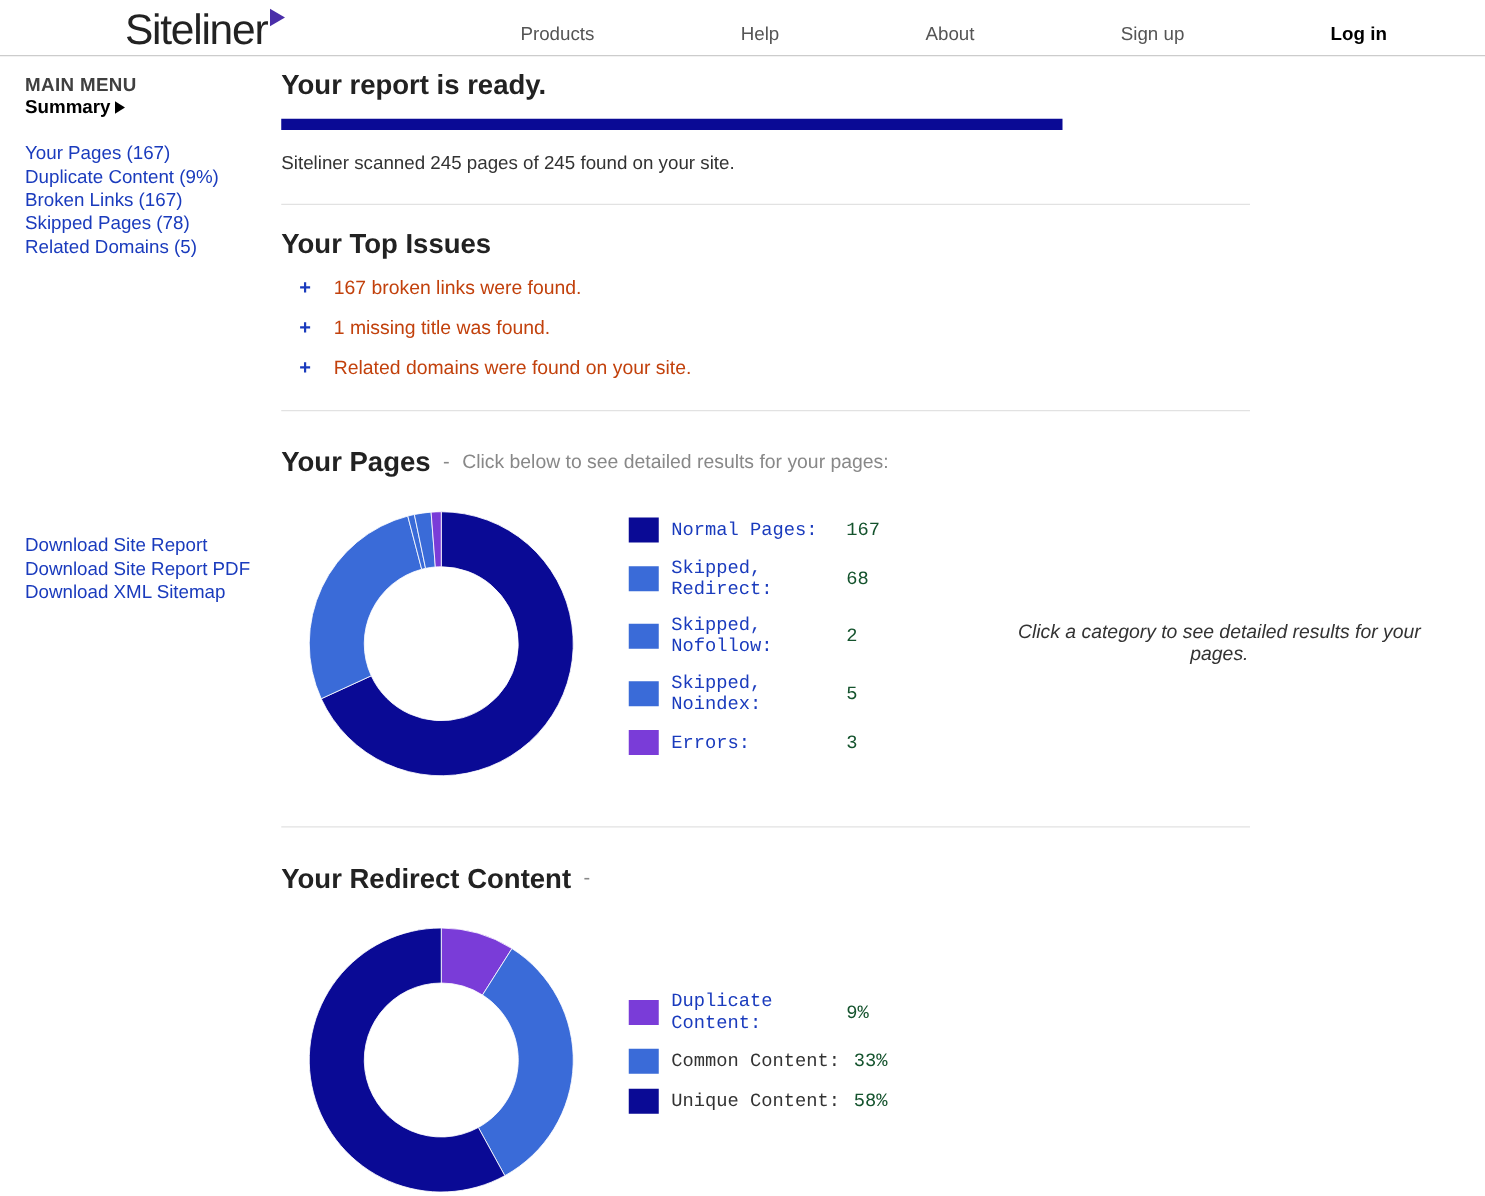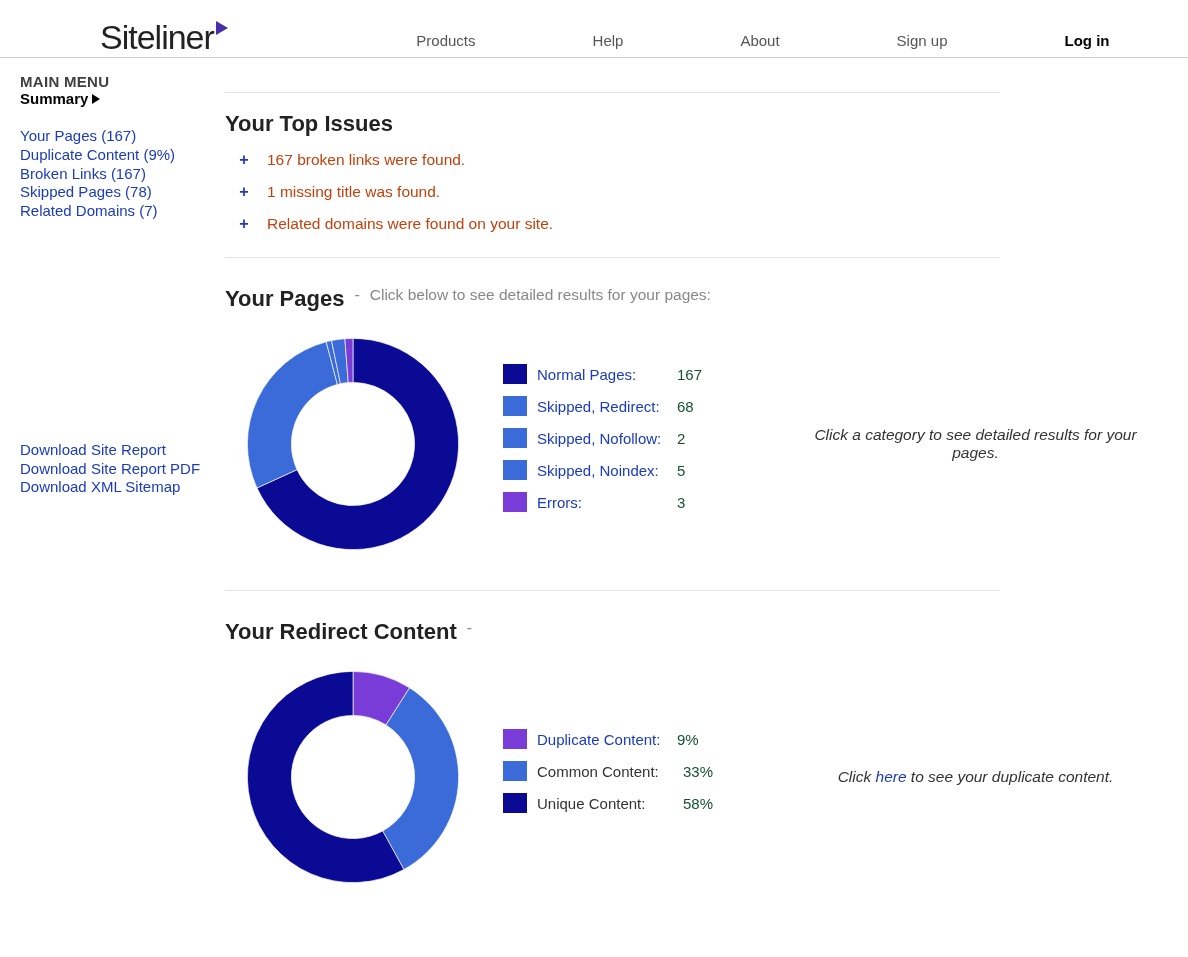--- a/index.html
+++ b/index.html
@@ -1,18 +1,18 @@
 <!DOCTYPE html>
 <html><head>
 <meta charset="utf-8">
 <style>
   * { box-sizing: border-box; margin: 0; padding: 0; }
   body { font-family: "Segoe UI", "Helvetica Neue", Arial, sans-serif; color: #333; background: #fff; }
   .page { width: 1188px; margin: 0 auto; padding: 0 20px; }
-  .topbar { display: flex; align-items: flex-end; height: 58px; border-bottom: 1px solid #ccc; margin-left: -20px; margin-right: -20px; padding: 0 20px; }
+  .topbar { display: flex; align-items: flex-end; height: 45px; border-bottom: 1px solid #ccc; margin-left: -20px; margin-right: -20px; padding: 0 20px; }
   .logo { display: flex; align-items: baseline; font-size: 34px; letter-spacing: -1px; color: #222; padding-left: 80px; font-weight:400; }
   .logo .tri { width:0; height:0; border-top:7px solid transparent; border-bottom:7px solid transparent; border-left:12px solid #4a2ea9; margin-left:2px; position:relative; top:-14px;}
   .topnav { flex: 1; display: flex; justify-content: space-around; padding-left: 130px; padding-bottom: 8px; font-size: 15px; }
   .topnav a { color: #555; text-decoration: none; cursor: pointer; }
   .topnav a.bold { font-weight: bold; color: #000; }
   .layout { display: flex; margin-top: 10px; }
   .sidebar { width: 205px; flex-shrink:0; padding-top:5px; padding-left: 0px; font-size:15px;}
   .sidebar h4 { font-size:15px; font-weight:bold; color:#404040; margin-bottom:0; letter-spacing:0.3px;}
   .sidebar .summary { font-weight:bold; color:#000; display:flex; align-items:center; gap:4px; margin-bottom:20px;}
   .sidebar .summary .stri { width:0;height:0;border-top:5px solid transparent;border-bottom:5px solid transparent;border-left:8px solid #000;}
@@ -23,26 +23,26 @@
   .report-left { flex:1; }
   h2.sec { font-size:22px; font-weight:600; color:#222; margin-bottom:14px; }
   .progress { height:9px; background:#0a0a95; width:625px; margin-bottom:18px;}
   .scaninfo { font-size:15px; color:#333; }
   .timestamp { text-align:center; color:#555; font-size:14.5px; width:160px; padding-top:34px;}
   hr.div { border:none; border-top:1px solid #e2e2e2; margin:24px 0 18px 0; width: 775px;}
   .issues { list-style:none; padding-left:12px;}
   .issues li { display:flex; align-items:center; gap:16px; margin-bottom:14px; font-size:15.5px;}
   .issues li .plus { color:#1a3bbd; font-weight:bold; font-size:16px; width:14px; text-align:center;}
   .issues li a { color:#c2410c; text-decoration:none; cursor:pointer;}
-  .sechead { display:flex; align-items:flex-start; gap:10px; margin-top:28px;}
+  .sechead { display:flex; align-items:center; gap:10px; margin-top:28px;}
   .sechead .sub { color:#888; font-size:15.5px;}
   .sechead .dash { color:#888;}
   .chartrow { display:flex; align-items:center; margin-top:22px; gap:40px; padding-left:18px;}
   .donut { width:220px; height:220px; flex-shrink:0;}
-  .legend { flex-shrink:0; width:260px;}
+  .legend { flex-shrink:0; width:260px;font-family:Liberation Mono, monospace;}
   .legend-row { display:flex; align-items:center; margin-bottom:12px; font-size:15px;}
   .legend-row .sw { width:24px; height:20px; margin-right:10px;}
   .legend-row .lbl { color:#1a3bbd; cursor:pointer; width:140px;}
   .legend-row .lbl2 { color:#333; width:146px;}
   .legend-row .val { color:#14532d; }
   .hint { flex:1; text-align:center; color:#333; font-size:15.5px; padding-right:20px;font-style:italic;}
   .hint a { color:#1a3bbd; text-decoration:none; cursor:pointer;}
 </style>
 </head>
 <body>
@@ -66,30 +66,35 @@
     <div class="sidebar">
       <h4>MAIN MENU</h4>
       <div class="summary">
         <span>Summary</span>
         <span class="stri"></span>
       </div>
       <a>Your Pages (167)</a>
       <a>Duplicate Content (9%)</a>
       <a>Broken Links (167)</a>
       <a>Skipped Pages (78)</a>
-      <a>Related Domains (7)</a>
+      <a>Related Domains (5)</a>
       <div class="gap"></div>
       <a>Download Site Report</a>
       <a>Download Site Report PDF</a>
       <a>Download XML Sitemap</a>
     </div>
 
     <div class="main">
 
       <div class="report-head">
+        <div class="report-left">
+          <h2 class="sec">Your report is ready.</h2>
+          <div class="progress"></div>
+          <div class="scaninfo">Siteliner scanned 245 pages of 245 found on your site.</div>
+        </div>
       </div>
 
       <hr class="div">
 
       <h2 class="sec">Your Top Issues</h2>
       <ul class="issues">
         <li>
           <span class="plus">+</span>
           <a>167 broken links were found.</a>
         </li>
@@ -172,20 +177,17 @@
               <span class="sw" style="background:#3a6bd8"></span>
               <span class="lbl2">Common Content:</span>
               <span class="val">33%</span>
             </div>
             <div class="legend-row">
               <span class="sw" style="background:#0a0a95"></span>
               <span class="lbl2">Unique Content:</span>
               <span class="val">58%</span>
             </div>
           </div>
-        <div class="hint">
-          <span>Click </span><a>here</a><span> to see your duplicate content.</span>
-        </div>
       </div>
 
     </div>
   </div>
 </div>
 
 </body></html>

